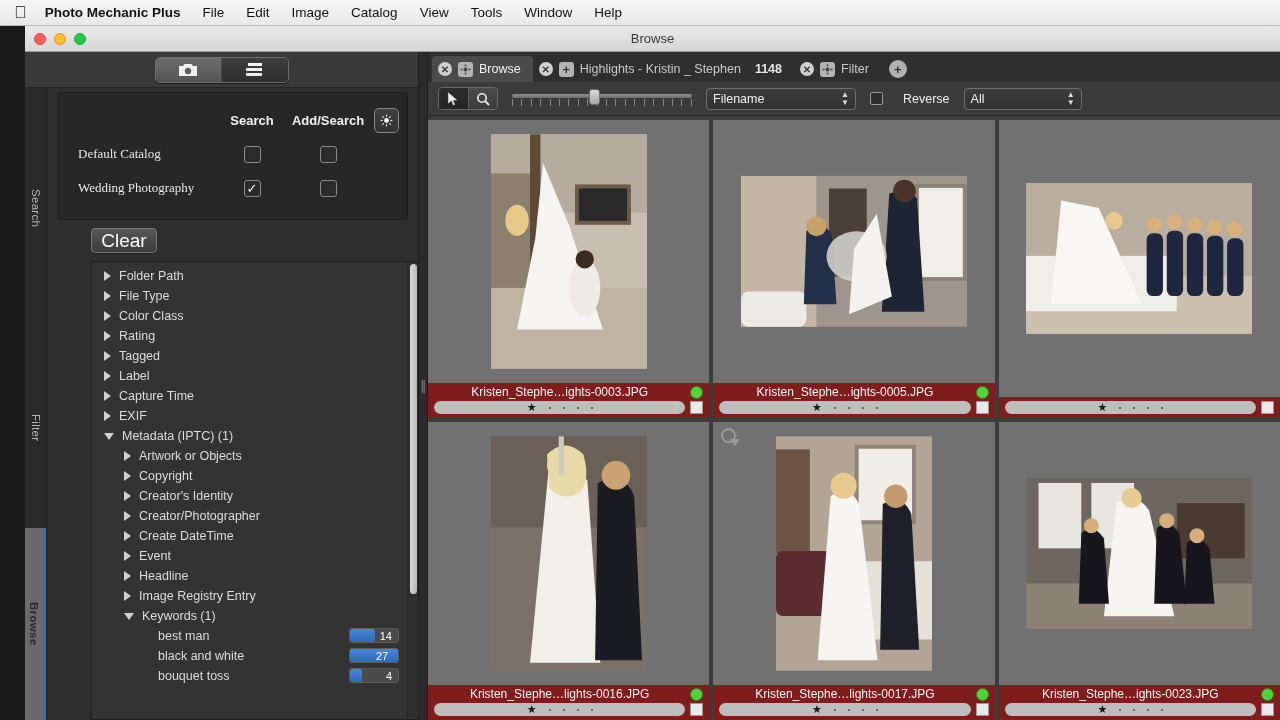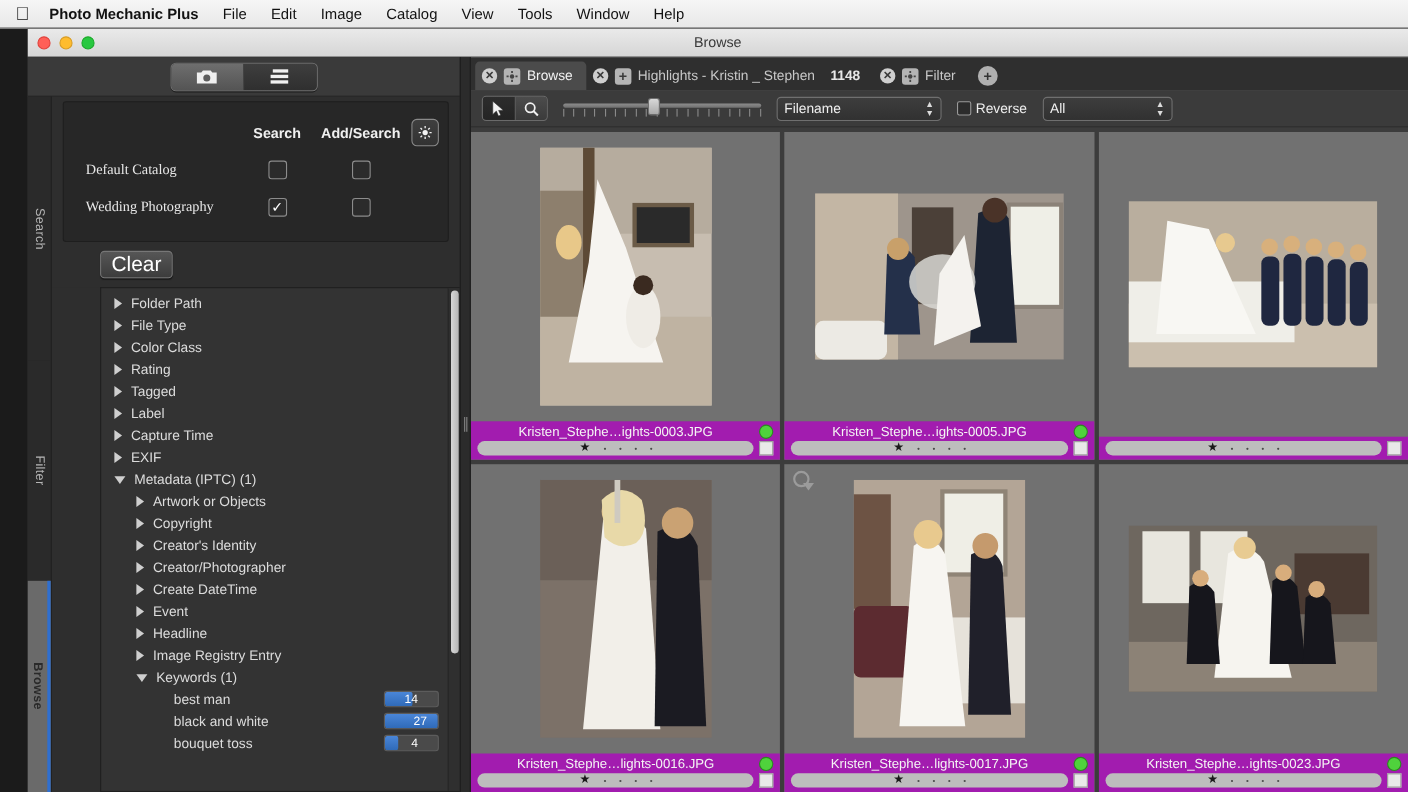--- a/index.html
+++ b/index.html
@@ -136,21 +136,21 @@
   .trow .tri{ margin-right:8px; }
   .trow.lvl1{ padding-left:12px; }
   .trow.lvl2{ padding-left:32px; }
   .trow.lvl3{ padding-left:66px; }
   .kw-count{
     position:absolute; right:8px; top:2px; width:50px; height:15px;
     background:#4a4a4a; border:1px solid #5c5c5c; border-radius:3px;
     display:flex; align-items:center; overflow:hidden;
   }
   .kw-fill{ height:100%; background:linear-gradient(#4a86d8,#2f6ab8); border-radius:2px; }
-  .kw-num{ position:absolute; right:18px; top:0; line-height:14px; font-size:11px; color:#fff; }
+  .kw-num{ position:absolute; right:6px; top:0; line-height:14px; font-size:11px; color:#fff; }
   .kw-num.inside{ right:auto; left:26px; }
 
   #tree-scroll{
     width:11px; background:#2f2f2f; border-left:1px solid #262626;
     display:flex; justify-content:center; padding-top:2px;
   }
   #tree-thumb{ width:7px; height:330px; border-radius:4px;
     background:linear-gradient(90deg,#d8d8d8,#b6b6b6); }
 
   
@@ -221,39 +221,39 @@
   .select{
     height:22px; border-radius:4px; border:1px solid #6f6f6f;
     background:linear-gradient(#3d3d3d,#313131);
     color:#f0f0f0; font-size:12.5px; display:flex; align-items:center;
     padding:0 6px; position:relative;
   }
   .select .arrows{ position:absolute; right:6px; font-size:8px; line-height:8px; color:#dcdcdc; text-align:center; }
   .select .arrows div{ line-height:8px; }
   #sel-filename{ width:150px; }
   #sel-all{ width:118px; }
-  .chkwrap{ display:flex; align-items:center; gap:4px; color:#eee; font-size:12.5px; }
+  .chkwrap{ display:flex; align-items:center; gap:20px; color:#eee; font-size:12.5px; }
   .chk-sm{ width:13px;height:13px;border-radius:2px; background:#2c2c2c; border:1px solid #9a9a9a; }
 
   
   #grid{
     flex:1; min-height:0; background:#3c3c3c;
     display:grid; grid-template-columns:repeat(3,1fr); gap:4px;
     padding:4px 0 0 0; overflow:hidden;
   }
   .cell{
     background:#717171; display:flex; flex-direction:column; position:relative;
     overflow:hidden;
   }
   .cell .imgbox{
     flex:1; min-height:0; display:flex; align-items:center; justify-content:center;
     padding:6px; overflow:hidden;
   }
   .ph{ box-shadow:0 0 0 0 rgba(0,0,0,0); }
-  .cell .meta{ background:#a21caf; padding:2px 6px 4px 6px; }
+  .cell .meta{ background:#7f1d1d; padding:2px 6px 4px 6px; }
   .meta-top{ display:flex; align-items:center; gap:5px; }
   .fname{
     flex:1; text-align:center; color:#f4f4f4; font-size:12px;
     white-space:nowrap; overflow:hidden; text-overflow:ellipsis;
   }
   .statusdot{ width:13px;height:13px;border-radius:50%; background:#4fd23c; border:1px solid #2a8a1f; }
   .meta-bot{ display:flex; align-items:center; gap:5px; margin-top:2px; }
   .ratebar{
     flex:1; height:13px; border-radius:7px; background:#bdbdbd;
     display:flex; align-items:center; justify-content:center; gap:12px;

